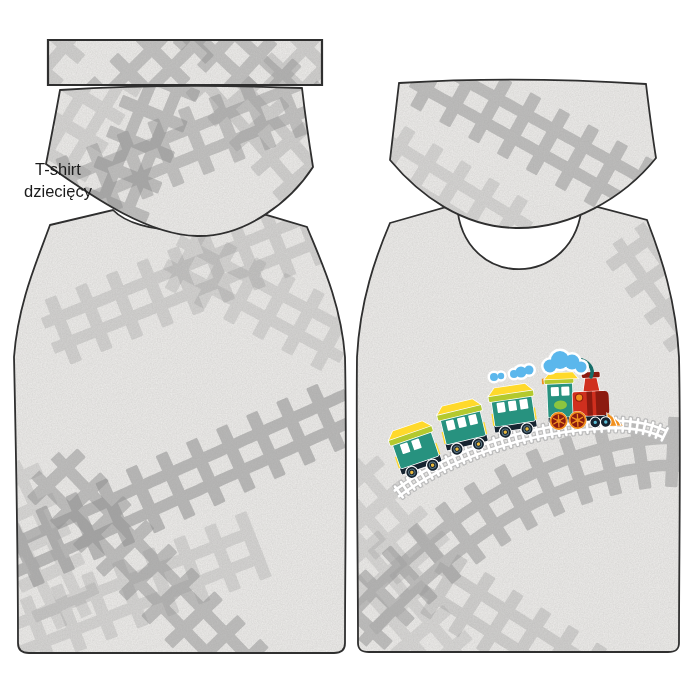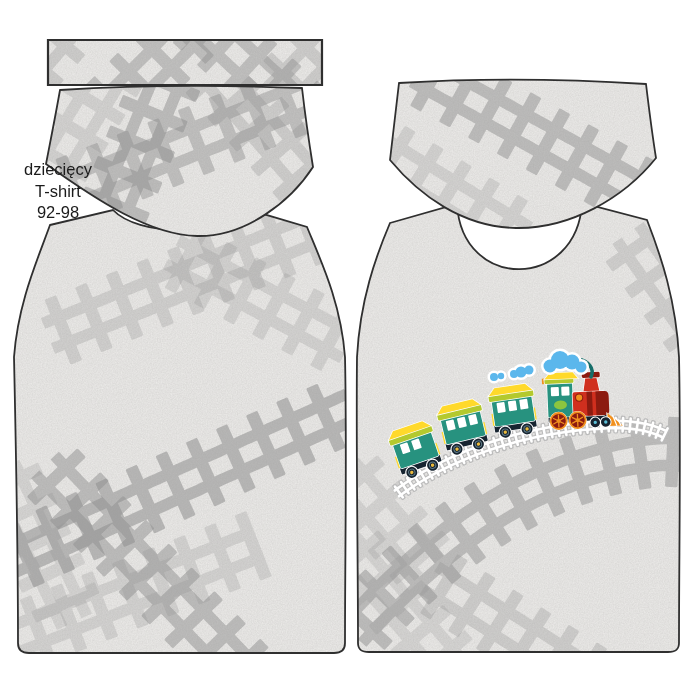--- a/index.html
+++ b/index.html
@@ -541,18 +541,17 @@
             <path d="M385.0,138.5L389.3,141.1L393.6,143.7L397.8,146.3L402.1,148.9L406.4,151.5L410.6,154.2L414.9,156.8L419.2,159.4L423.4,162.0L427.7,164.6L432.0,167.2L436.2,169.8L440.5,172.4L444.7,175.0L449.0,177.6L453.3,180.3L457.5,182.9L461.8,185.5L466.1,188.1L470.3,190.7L474.6,193.3L478.9,195.9L483.1,198.5L487.4,201.1L491.7,203.8L495.9,206.4L500.2,209.0L504.4,211.6L508.7,214.2L513.0,216.8L517.2,219.4L521.5,222.0L525.8,224.6L530.0,227.3" fill="none" stroke="#8f8f8f" stroke-width="11.5"></path>
             <path d="M371.0,161.5L375.2,164.1L379.5,166.7L383.7,169.3L388.0,172.0L392.3,174.6L396.5,177.2L400.8,179.8L405.1,182.4L409.3,185.0L413.6,187.6L417.9,190.2L422.1,192.8L426.4,195.5L430.7,198.1L434.9,200.7L439.2,203.3L443.4,205.9L447.7,208.5L452.0,211.1L456.2,213.7L460.5,216.3L464.8,219.0L469.0,221.6L473.3,224.2L477.6,226.8L481.8,229.4L486.1,232.0L490.4,234.6L494.6,237.2L498.9,239.8L503.1,242.4L507.4,245.1L511.7,247.7L515.9,250.3" fill="none" stroke="#8f8f8f" stroke-width="11.5"></path>
           </g>
           <path d="M378,150 L525,240" fill="none" stroke="none"></path>
     </g>
     <use href="#shape-slv-r" fill="none" style="stroke:var(--outline)" stroke-width="1.8"></use>
   </g>
 </svg>
 
 <div class="size-label">
+  <div>T-shirt</div>
   <div>dziecięcy</div>
-  <div>T-shirt</div>
-  <div>92-98</div>
 </div>
 
 </div>
 
 </body></html>

